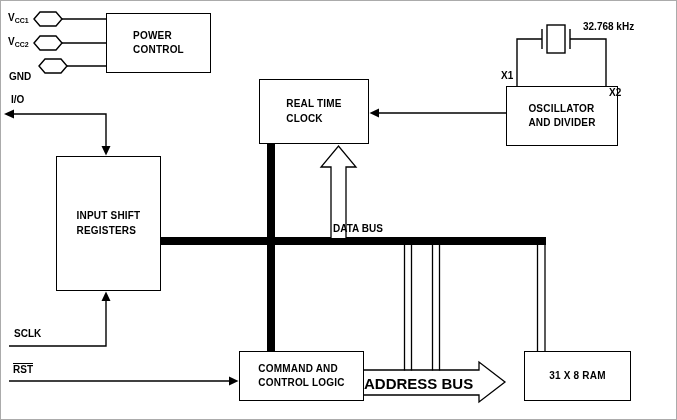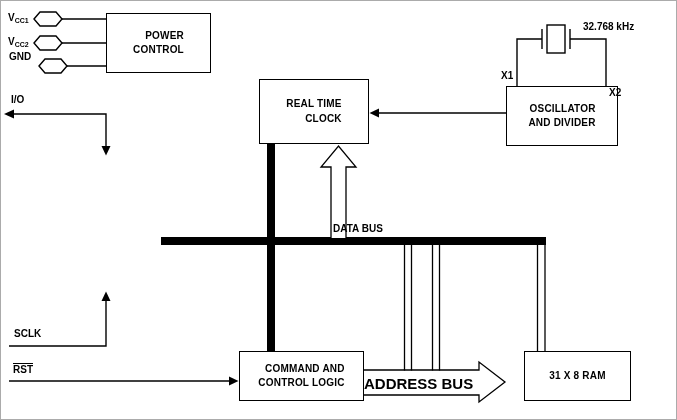--- a/index.html
+++ b/index.html
@@ -7,21 +7,21 @@
   .canvas {
     position:relative; width:677px; height:420px;
     background:#ffffff; border:1px solid #ababab; overflow:hidden;
   }
   svg.wires { position:absolute; left:0; top:0; width:677px; height:420px; }
   .block {
     position:absolute; border:1.5px solid #000; background:#fff;
     display:flex; align-items:center; justify-content:center;
   }
   .blk-label {
-    font-weight:bold; font-size:10px; line-height:1.45; text-align:right;
+    font-weight:bold; font-size:10px; line-height:1.45; text-align:left;
     white-space:pre-line; letter-spacing:0.2px; color:#000;
   }
   .lbl {
     position:absolute; font-weight:bold; font-size:10px; color:#000;
     line-height:1.1; white-space:nowrap;
   }
   .lbl.center { text-align:center; }
   .sub { font-size:7px; vertical-align:-2px; }
   .overline { text-decoration:overline;margin-top:38px; }
 </style>
@@ -87,37 +87,41 @@
   <div class="block" style="left:505px; top:85px; width:112px; height:60px">
     <span class="blk-label">OSCILLATOR
 AND DIVIDER</span>
   </div>
 
   <div class="block" style="left:258px; top:78px; width:110px; height:65px">
     <span class="blk-label">REAL TIME
 CLOCK</span>
   </div>
 
+  <div class="block" style="left:55px; top:155px; width:105px; height:135px">
+    <span class="blk-label">INPUT SHIFT
+REGISTERS</span>
+  </div>
 
   <div class="block" style="left:238px; top:350px; width:125px; height:50px">
     <span class="blk-label">COMMAND AND
 CONTROL LOGIC</span>
   </div>
 
   <div class="block" style="left:523px; top:350px; width:107px; height:50px">
     <span class="blk-label">31 X 8 RAM</span>
   </div>
 
   <div class="lbl" style="left:7px; top:11px">
     <span>V</span><span class="sub">CC1</span>
   </div>
   <div class="lbl" style="left:7px; top:35px">
     <span>V</span><span class="sub">CC2</span>
   </div>
-  <div class="lbl" style="left:8px; top:50px">GND</div>
+  <div class="lbl" style="left:8px; top:70px">GND</div>
 
   <div class="lbl" style="left:10px; top:93px">I/O</div>
   <div class="lbl" style="left:13px; top:327px">SCLK</div>
   <div class="lbl" style="left:12px; top:363px">
     <span class="overline">RST</span>
   </div>
 
   <div class="lbl" style="left:500px; top:69px">X1</div>
   <div class="lbl" style="left:608px; top:86px">X2</div>
   <div class="lbl" style="left:582px; top:20px">32.768 kHz</div>

